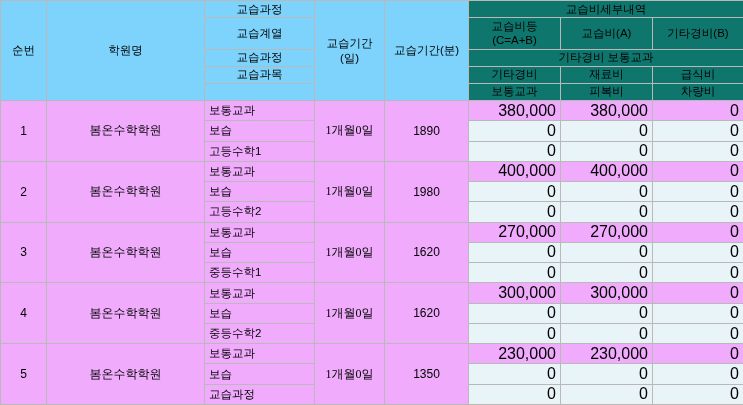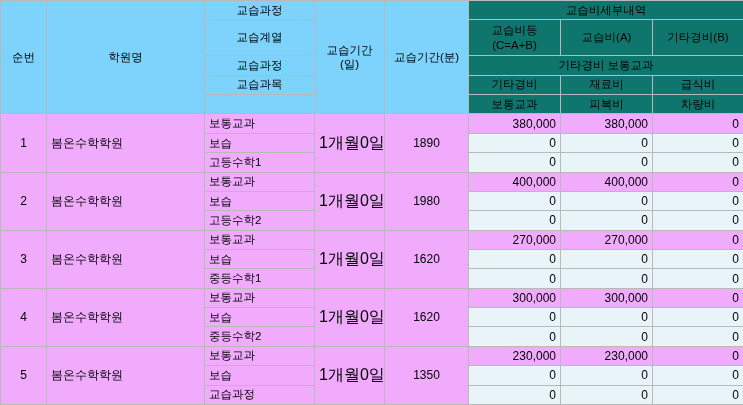--- a/index.html
+++ b/index.html
@@ -39,25 +39,25 @@
     text-align: center;
     font-size: 11.5px;
   }
   .c { text-align: center; }
   .l { text-align: left; padding-left: 8px; }
   .r { text-align: right; padding-right: 6px; }
   .white { background: #f0abfc; }
   .tint { background: #e9f4f8; }
   .two-line { line-height: 1.25; }
   .seq { font-size: 12px; }
-  .acad { font-size: 12px; }
+  .acad { font-size: 12px; text-align: center; }
   .course { font-size: 11.5px; }
-  .period { font-size: 16px; }
+  .period { font-size: 12px; font-family: Liberation Serif, serif; }
   .hours { font-size: 12px; }
-  .money { font-size: 12px; margin-left: 48px; }
+  .money { font-size: 16px; margin-left: 48px; }
 </style>
 </head>
 <body>
 
 <table class="grid">
   <colgroup>
     <col style="width:46px">
     <col style="width:158px">
     <col style="width:110px">
     <col style="width:70px">

